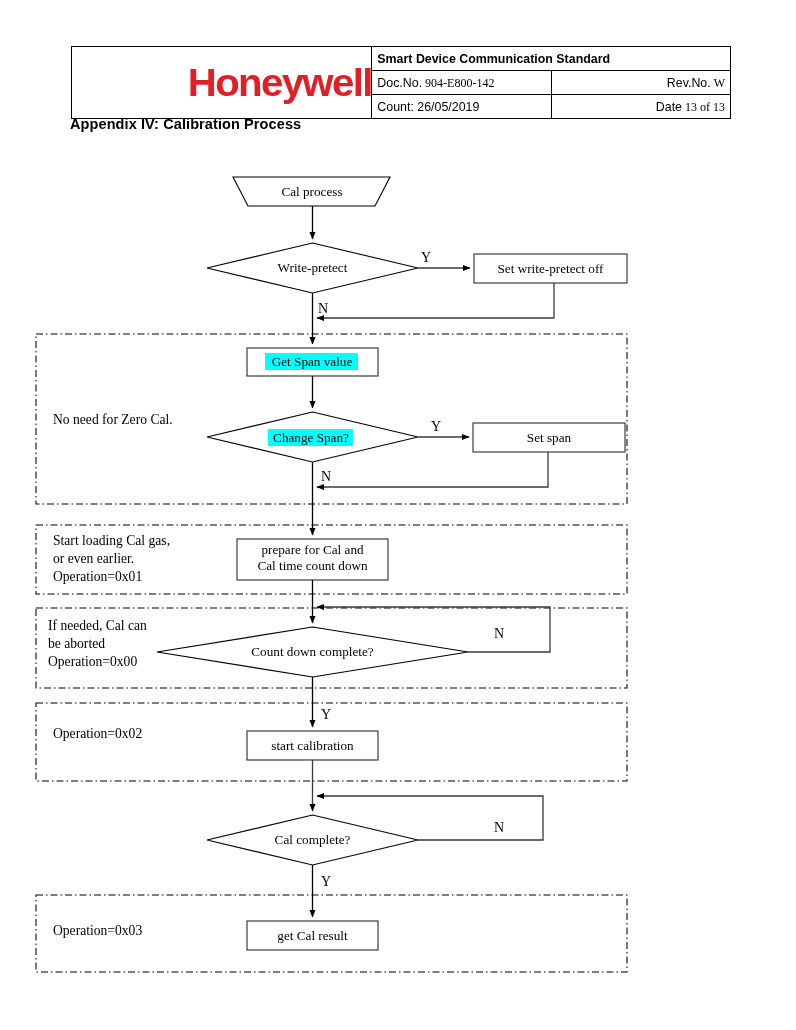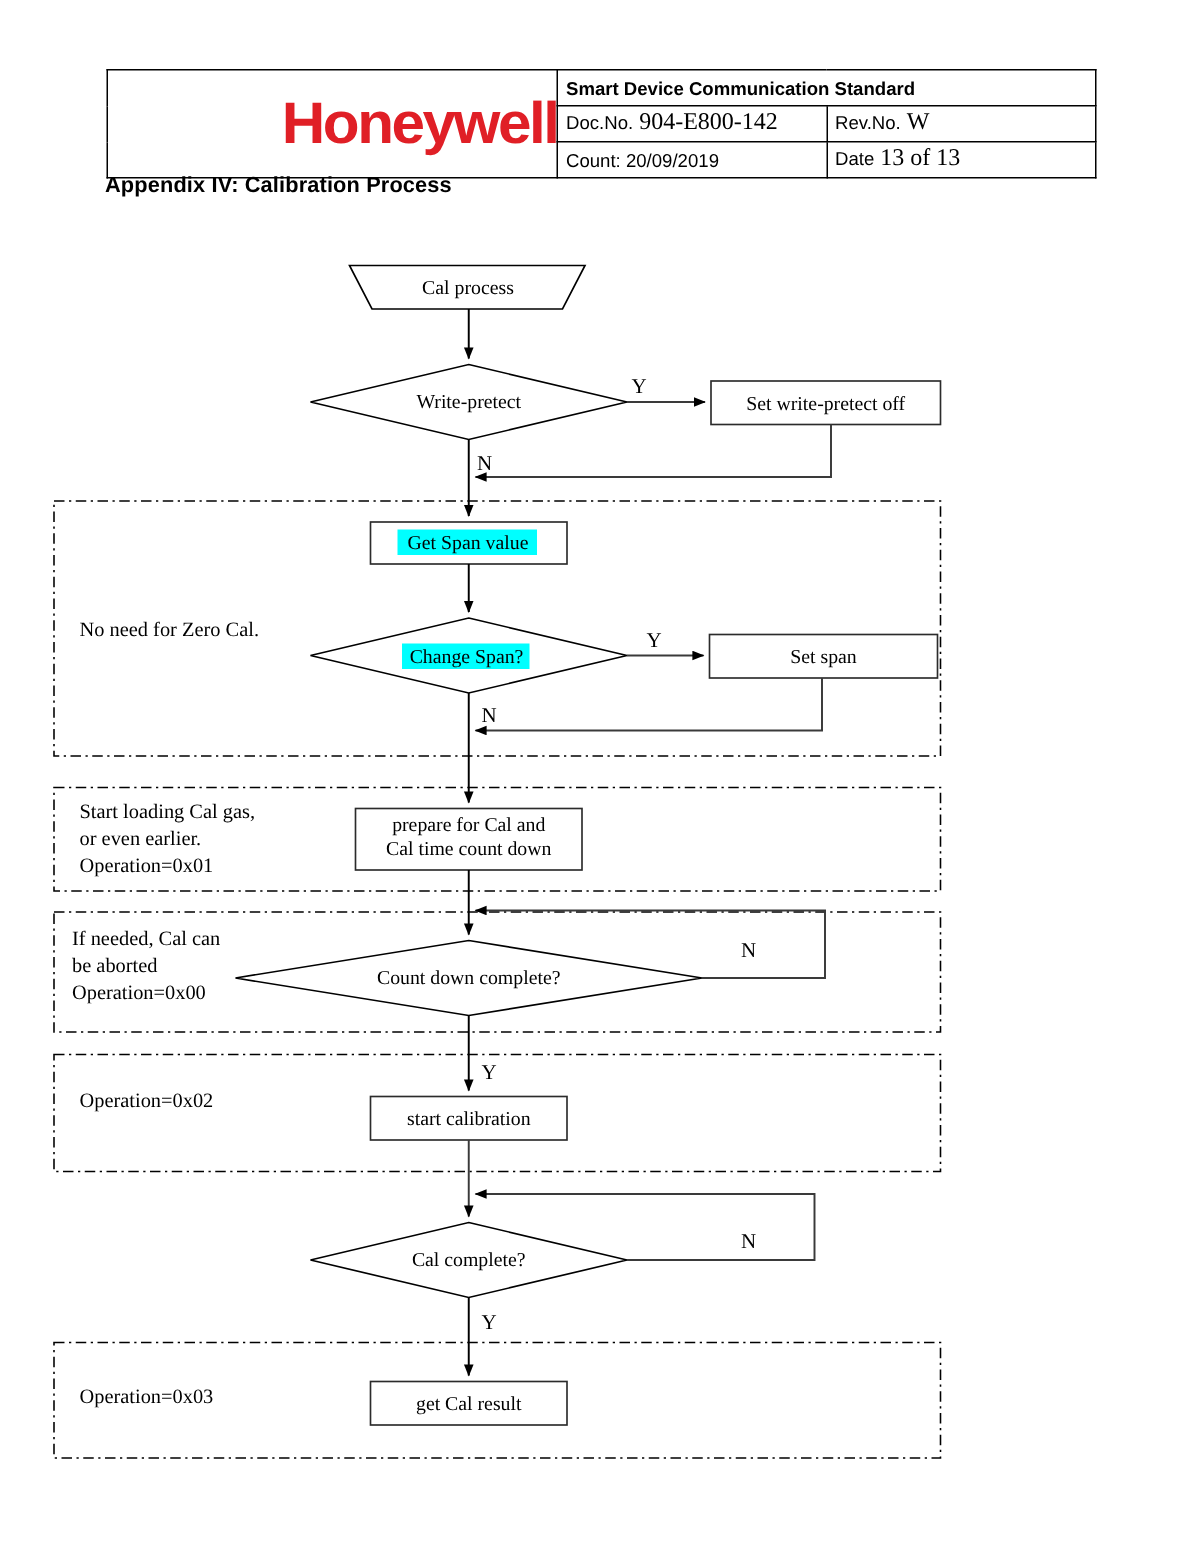--- a/index.html
+++ b/index.html
@@ -56,24 +56,24 @@
     font-family: "Liberation Sans", sans-serif;
     font-size: 12.4px;
   }
   .hdr-sans-bold {
     font-family: "Liberation Sans", sans-serif;
     font-size: 12.4px;
     font-weight: bold;
   }
   .hdr-serif {
     font-family: "Liberation Serif", serif;
-    font-size: 16px;
+    font-size: 12px;
   }
   .col-wide { width: 278px; }
-  .col-narrow { width: 149px; }
+  .col-narrow { width: 149px; text-align: right; }
 
   
   #page-title {
     position: absolute;
     left: 70px;
     top: 116px;
     font-family: "Liberation Sans", sans-serif;
     font-weight: bold;
     font-size: 14.5px;
     letter-spacing: 0.1px;
@@ -145,21 +145,21 @@
   <tr>
     <td class="col-wide">
       <span class="hdr-sans">Doc.No.</span><span class="hdr-serif">&nbsp;</span><span class="hdr-serif">904-E800-142</span>
     </td>
     <td class="col-narrow">
       <span class="hdr-sans">Rev.No.</span><span class="hdr-serif">&nbsp;</span><span class="hdr-serif">W</span>
     </td>
   </tr>
   <tr>
     <td class="col-wide">
-      <span class="hdr-sans">Count:</span><span class="hdr-sans">&nbsp;</span><span class="hdr-sans">20/09/2019</span>
+      <span class="hdr-sans">Count:</span><span class="hdr-sans">&nbsp;</span><span class="hdr-sans">26/05/2019</span>
     </td>
     <td class="col-narrow">
       <span class="hdr-sans">Date</span><span class="hdr-serif">&nbsp;</span><span class="hdr-serif">13 of 13</span>
     </td>
   </tr>
 </tbody>
   </table>
 
 <div id="page-title">Appendix IV: Calibration Process</div>
 

